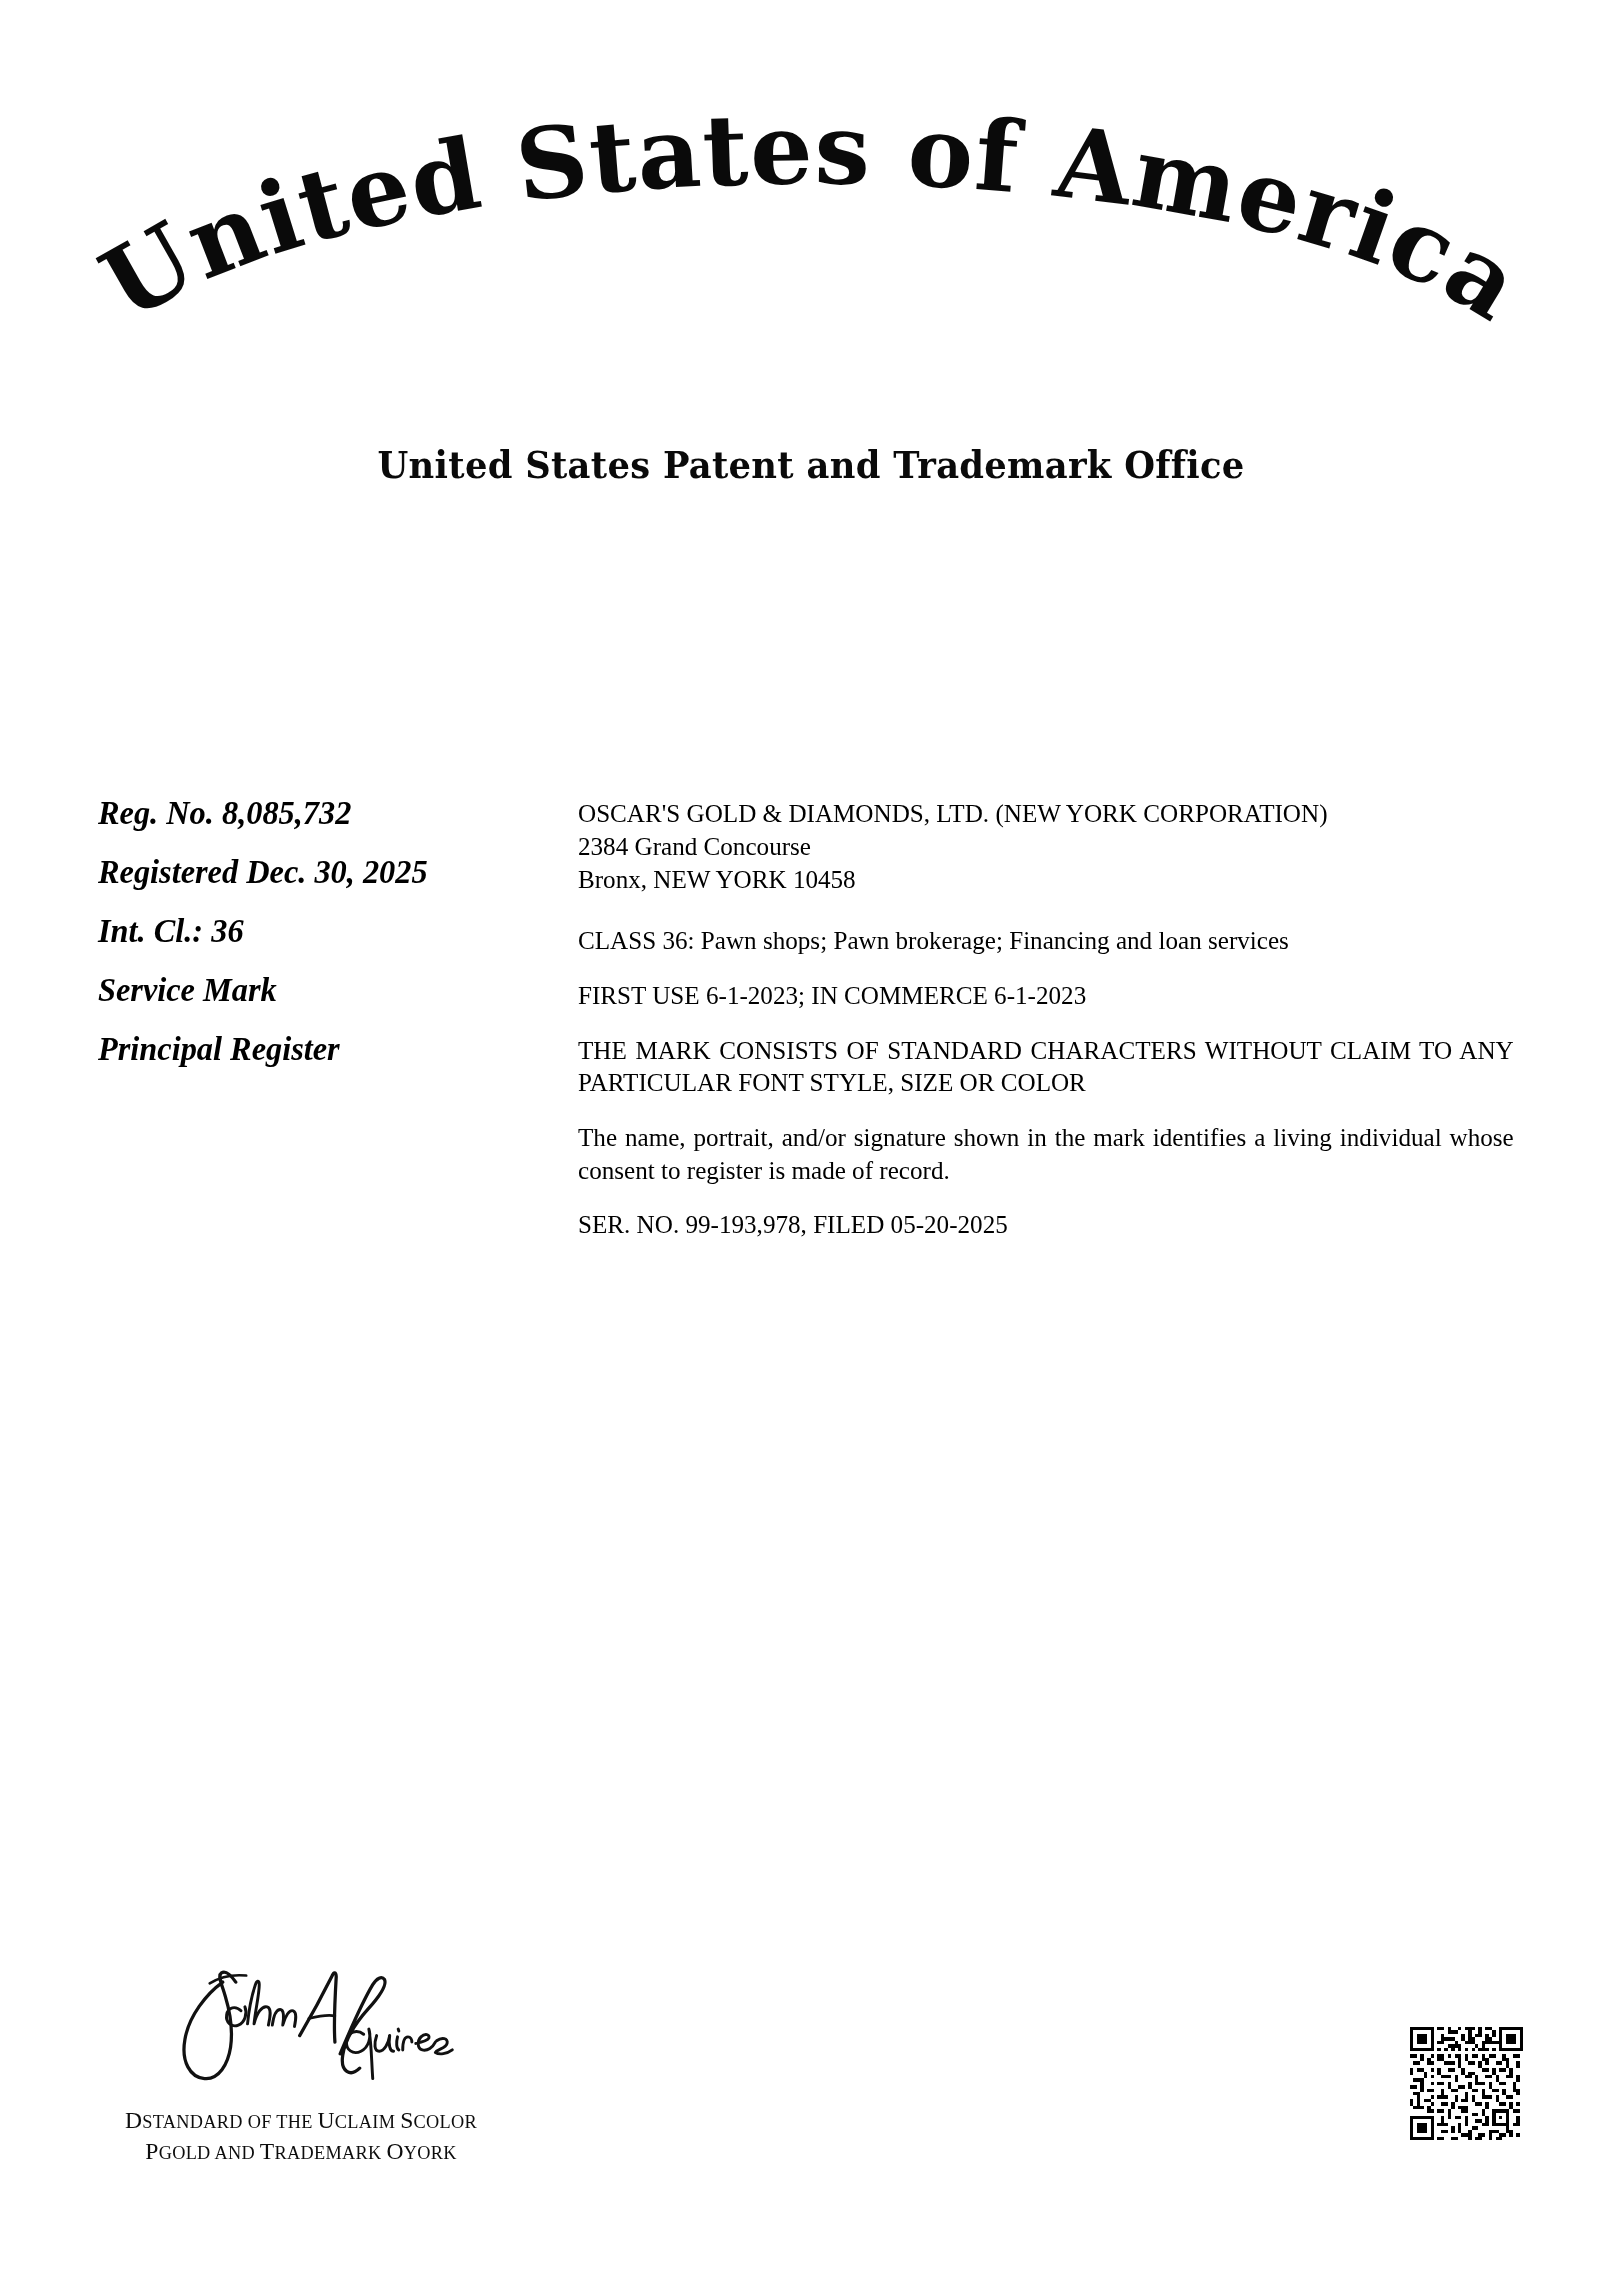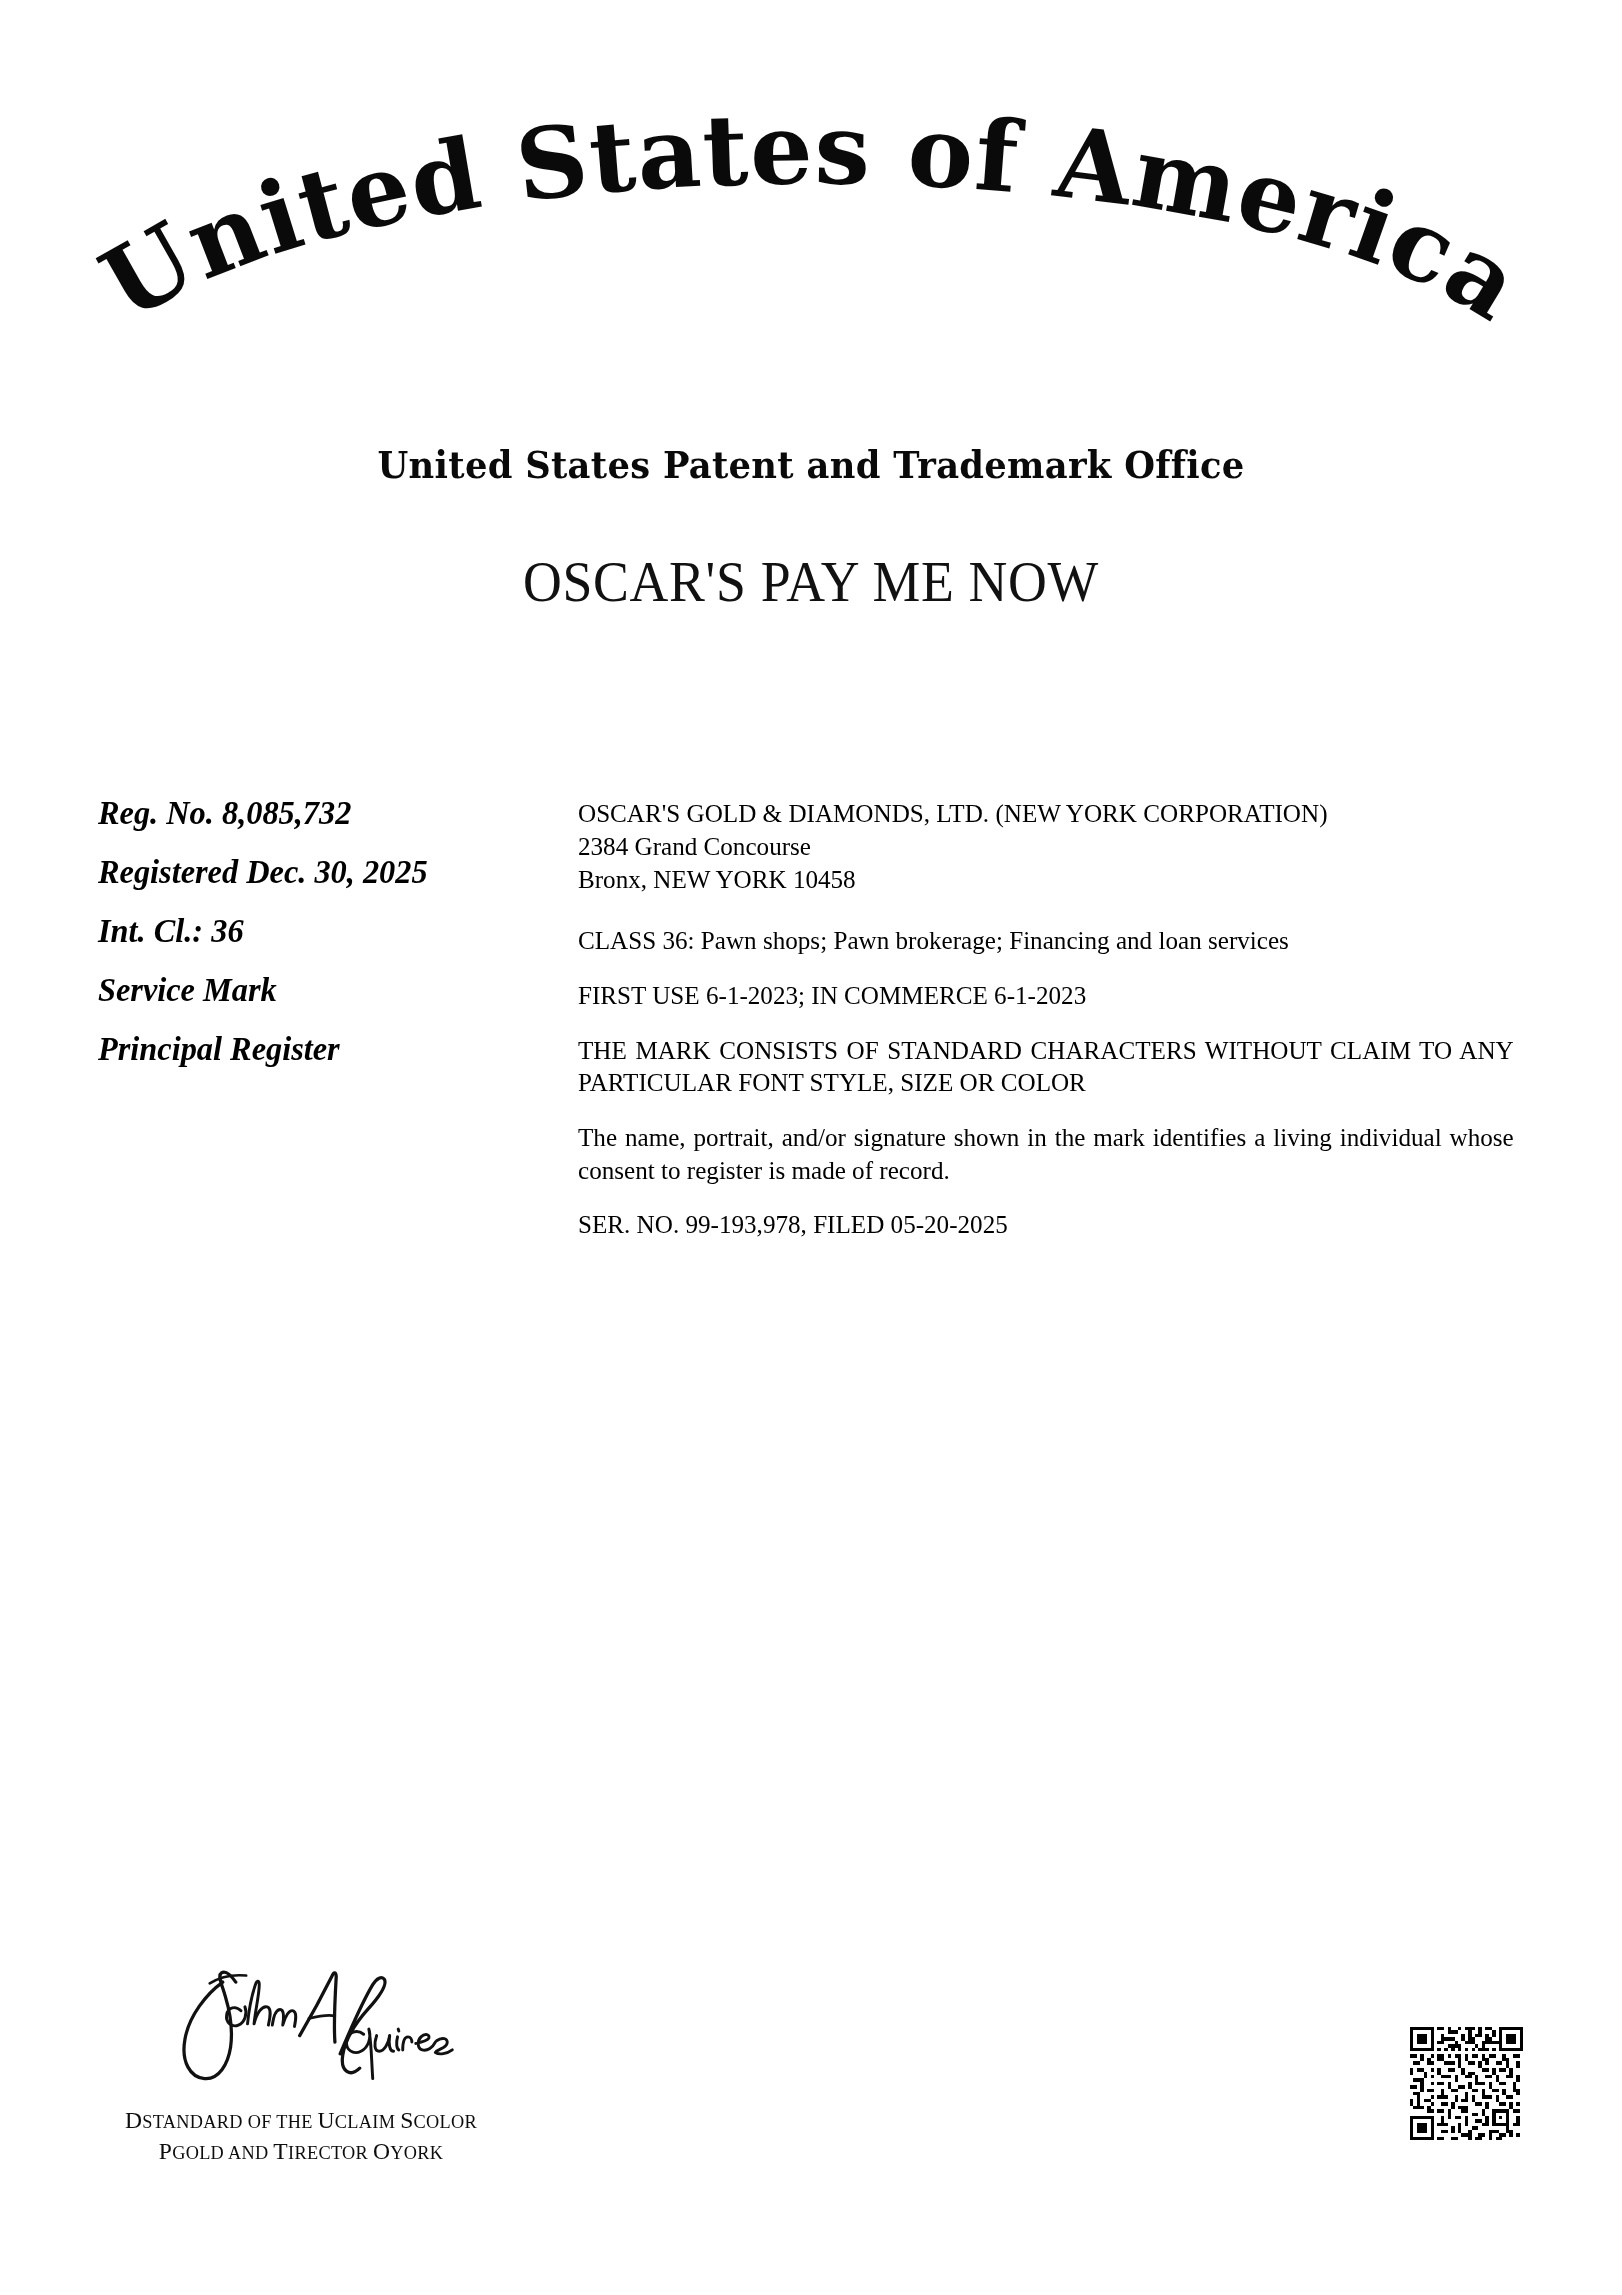--- a/index.html
+++ b/index.html
@@ -191,23 +191,20 @@
         <path id="archPath" d="M 40,370 C 340,10 1940,10 2240,370" fill="none"></path>
       </defs>
       <text class="arch-text" text-anchor="middle">
         <textPath href="#archPath" startOffset="50%">United States of America</textPath>
       </text>
     </svg>
 
     <div class="office-line">United States Patent and Trademark Office</div>
   </div>
 
-  <div class="mark-block">
-    <span class="mark-text">OSCAR'S PAY ME NOW</span>
-  </div>
 
   <div class="body-wrap">
 
     <div class="col-left">
       <div class="lcl-line">Reg. No. 8,085,732</div>
       <div class="lcl-line">Registered Dec. 30, 2025</div>
       <div class="lcl-line">Int. Cl.: 36</div>
       <div class="lcl-line">Service Mark</div>
       <div class="lcl-line">Principal Register</div>
     </div>
@@ -263,21 +260,21 @@
         <path d="M396,144 C396,132 398,124 404,124 C408,124 410,128 410,132" stroke-width="4.5"></path>
 
         <path d="M416,134 C426,132 434,130 436,126 C438,120 430,118 424,124 C418,130 418,142 426,144 C434,146 442,140 446,132" stroke-width="4.5"></path>
 
         <path d="M448,130 C456,124 466,126 464,134 C462,142 450,142 446,148 C452,152 464,150 472,144" stroke-width="4.5"></path>
       </g>
     </svg>
 
     <div class="sig-caption">
       <span class="capline"><span class="big">D</span><span>STANDARD OF THE </span><span class="big">U</span><span>CLAIM </span><span class="big">S</span><span>COLOR</span></span>
-      <span class="capline"><span class="big">P</span><span>GOLD AND </span><span class="big">T</span><span>IRECTOR </span><span class="big">O</span><span>YORK</span></span>
+      <span class="capline"><span class="big">P</span><span>GOLD AND </span><span class="big">T</span><span>RADEMARK </span><span class="big">O</span><span>YORK</span></span>
     </div>
   </div>
 
   <div class="qr-wrap">
     <svg viewBox="0 0 33 33" shape-rendering="crispEdges">
       <rect width="33" height="33" fill="#ffffff"></rect>
       <g fill="#000000">
 
         <rect x="0" y="0" width="7" height="1"></rect>
           <rect x="0" y="6" width="7" height="1"></rect>

